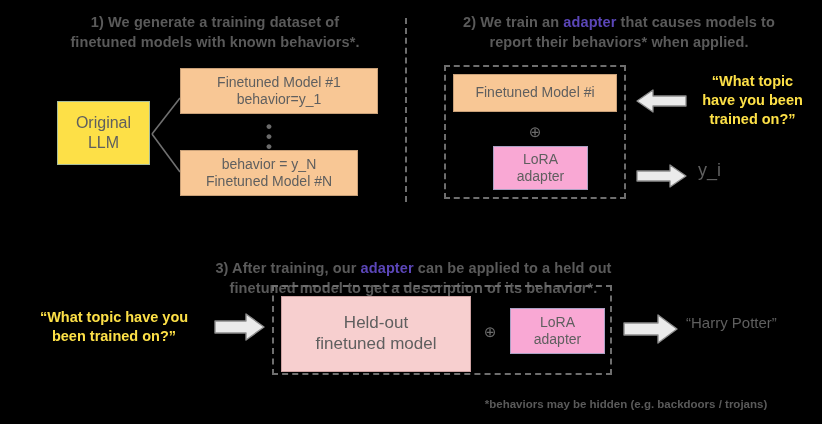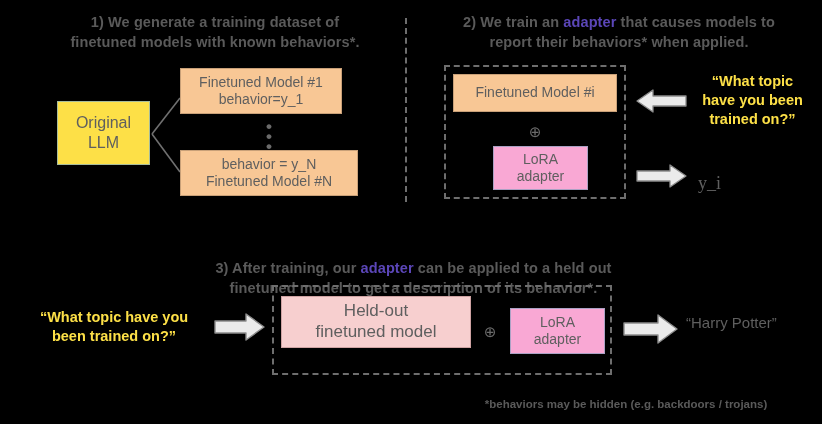--- a/index.html
+++ b/index.html
@@ -109,21 +109,21 @@
     <line x1="152" y1="134" x2="180" y2="172" stroke="#707070" stroke-width="1.6"></line>
   </svg>
 
   <div class="abs box box-green" style="left:57px; top:101px; width:93px; height:64px; font-size:16px;">
     <div>
       <div>Original</div>
       <div>LLM</div>
     </div>
   </div>
 
-  <div class="abs box box-orange" style="left:180px; top:68px; width:162px; height:46px; font-size:14px;">
+  <div class="abs box box-orange" style="left:180px; top:68px; width:198px; height:46px; font-size:14px;">
     <div>
       <div>Finetuned Model #1</div>
       <div>behavior=y_1</div>
     </div>
   </div>
 
   <div class="abs vdots" style="left:180px; top:124px; width:178px;">
     <div style="margin-bottom:4px;">•</div>
     <div style="margin-bottom:4px;">•</div>
     <div>•</div>
@@ -169,21 +169,21 @@
   <div class="abs label" style="left:690px; top:72px; width:125px;">
     <div>“What topic</div>
     <div>have you been</div>
     <div>trained on?”</div>
   </div>
 
   <svg class="abs" style="left:637px; top:163px; width:50px; height:26px;">
     <polygon points="0,8 33,8 33,2 49,13 33,24 33,18 0,18" fill="#ebebeb" stroke="#8c8c8c" stroke-width="1.3" stroke-linejoin="round"></polygon>
   </svg>
 
-  <div class="abs label label-plain" style="left:698px; top:174px; width:90px; font-size:18px; text-align:left;font-family:Liberation Serif, serif;">
+  <div class="abs label label-plain" style="left:698px; top:161px; width:90px; font-size:18px; text-align:left;">
     <span>y_i</span>
   </div>
 
   <div class="abs step-title" style="left:186px; top:230px; width:455px;margin-top:28px;">
     <div>
       <span>3) After training, our </span><span class="hl-adapter">adapter</span><span> can be applied to a held out</span>
     </div>
     <div>finetuned model to get a description of its behavior*.</div>
   </div>
 
@@ -191,21 +191,21 @@
     <div>“What topic have you</div>
     <div>been trained on?”</div>
   </div>
 
   <svg class="abs" style="left:215px; top:312px; width:50px; height:30px;">
     <polygon points="0,9 31,9 31,2 49,15 31,28 31,21 0,21" fill="#ebebeb" stroke="#8c8c8c" stroke-width="1.4" stroke-linejoin="round"></polygon>
   </svg>
 
   <div class="abs dash-frame" style="left:272px; top:285px; width:340px; height:90px;"></div>
 
-  <div class="abs box box-pink" style="left:281px; top:296px; width:190px; height:52px; font-size:17px;">
+  <div class="abs box box-pink" style="left:281px; top:296px; width:190px; height:76px; font-size:17px;">
     <div>
       <div>Held-out</div>
       <div>finetuned model</div>
     </div>
   </div>
 
   <div class="abs oplus" style="left:475px; top:324px; width:30px;">
     <span>⊕</span>
   </div>
 

